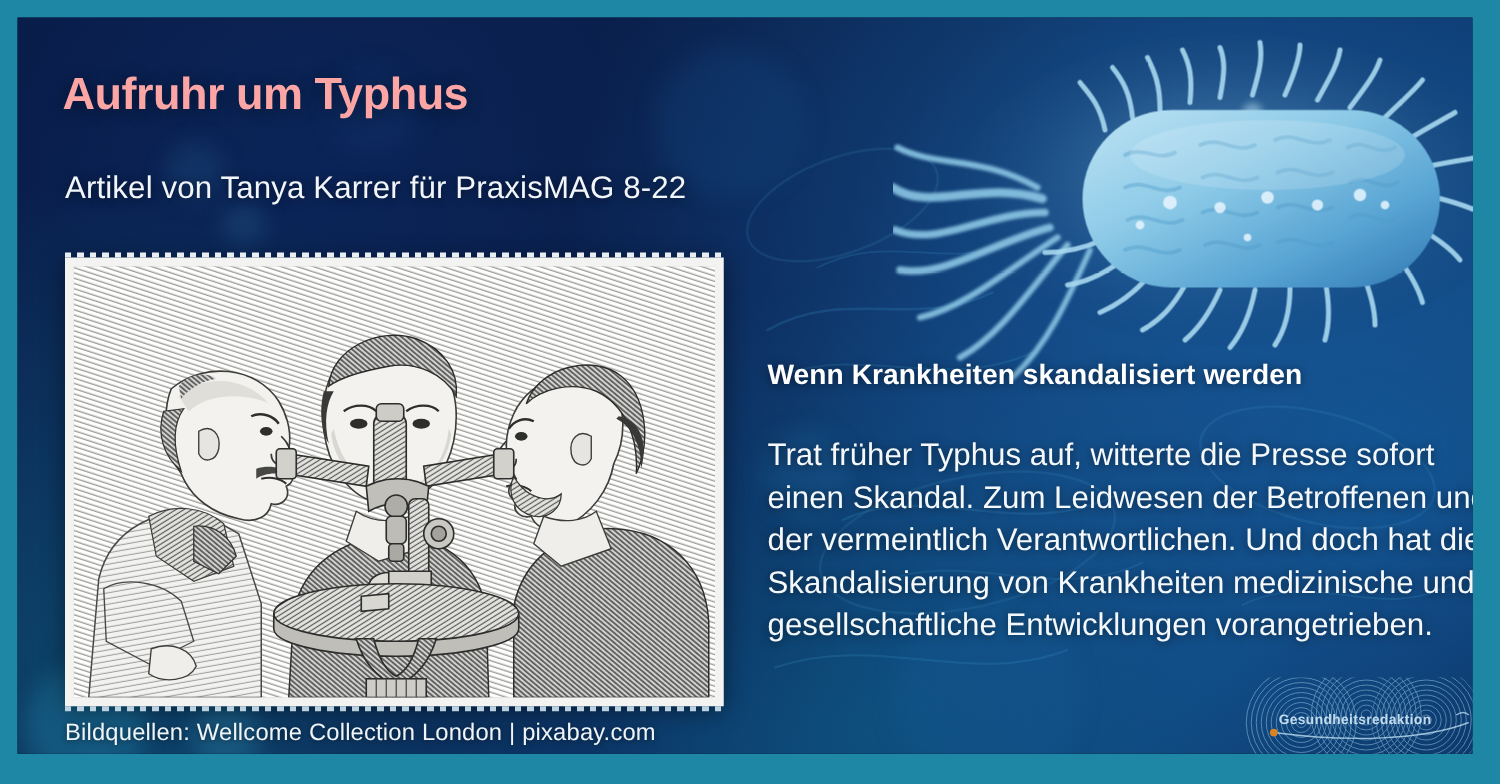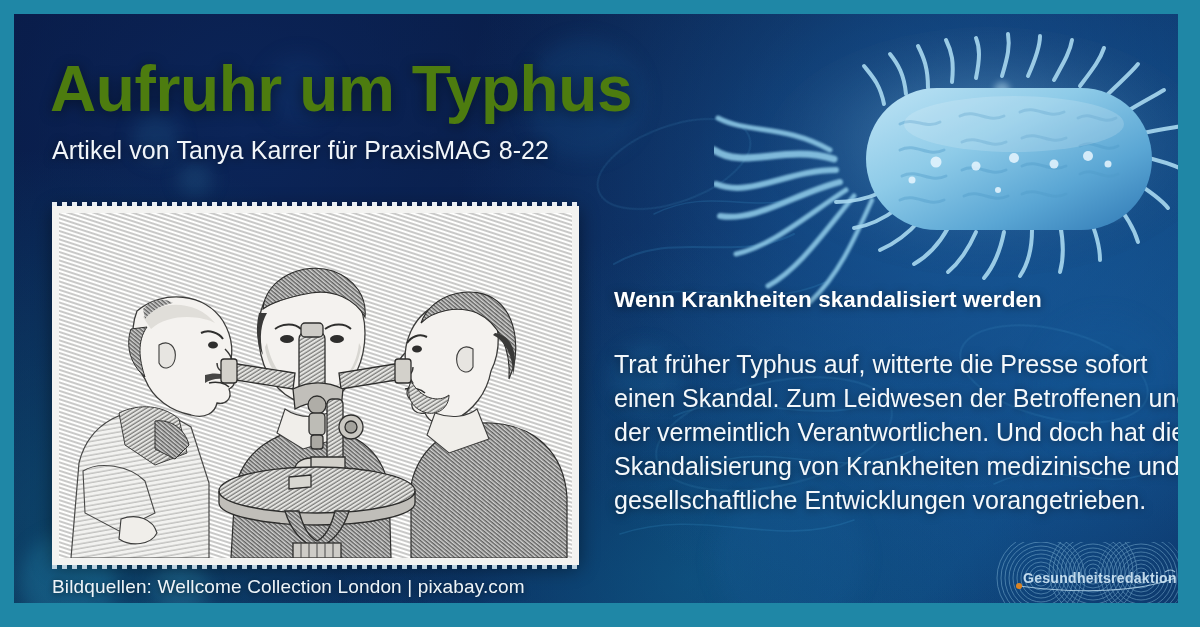--- a/index.html
+++ b/index.html
@@ -41,21 +41,21 @@
   
   .orb { position: absolute; border-radius: 50%; filter: blur(3px); }
   .orb.soft { filter: blur(9px); }
 
   
   #microbe { position: absolute; left: 700px; top: -30px; width: 520px; height: 330px; }
 
   
   #title {
     position: absolute; left: 36px; top: 42px;
-    font-size: 64px; font-weight: 700; color: #4d7c0f;
+    font-size: 36px; font-weight: 700; color: #fca5a5;
     letter-spacing: -0.4px; line-height: 1.06;
     text-shadow: 0 2px 14px rgba(0,0,0,0.45);
   }
   #subtitle {
     position: absolute; left: 38px; top: 122px;
     font-size: 25px; font-weight: 400; color: #f2f6fa;
     letter-spacing: 0.1px;
     text-shadow: 0 1px 8px rgba(0,0,0,0.5);
   }
 
@@ -104,21 +104,21 @@
     line-height: 1.36; letter-spacing: 0.0px;
     text-shadow: 0 1px 8px rgba(0,0,0,0.55);
     white-space: pre-line;
   }
 
   
   #logo { position: absolute; left: 975px; top: 528px; width: 205px; height: 70px; }
   #logo svg { display: block; }
   #logo-text {
     position: absolute; left: 34px; top: 28px;
-    font-size: 14px; font-weight: 700; color: #cfe6f5;
+    font-size: 11px; font-weight: 700; color: #cfe6f5;
     letter-spacing: 0.3px; white-space: nowrap;
     opacity: 0.92;
   }
 </style>
 </head>
 <body>
 
 <div id="frame">
   <div id="canvas">
 

